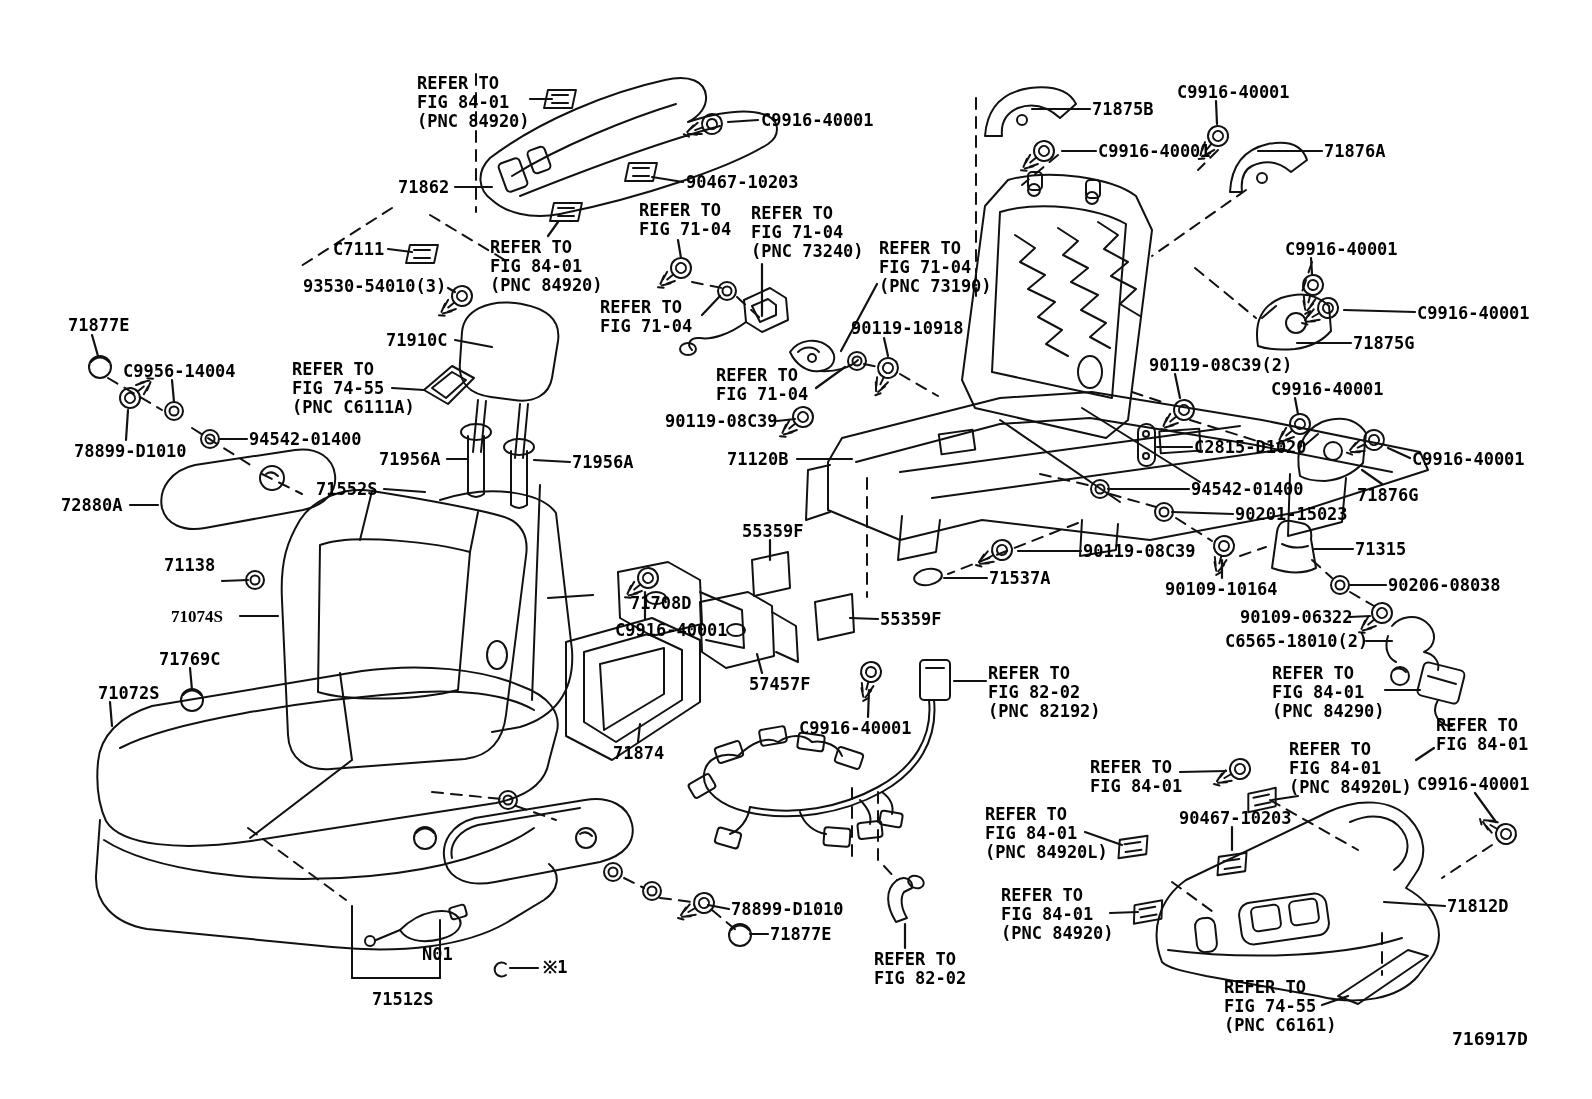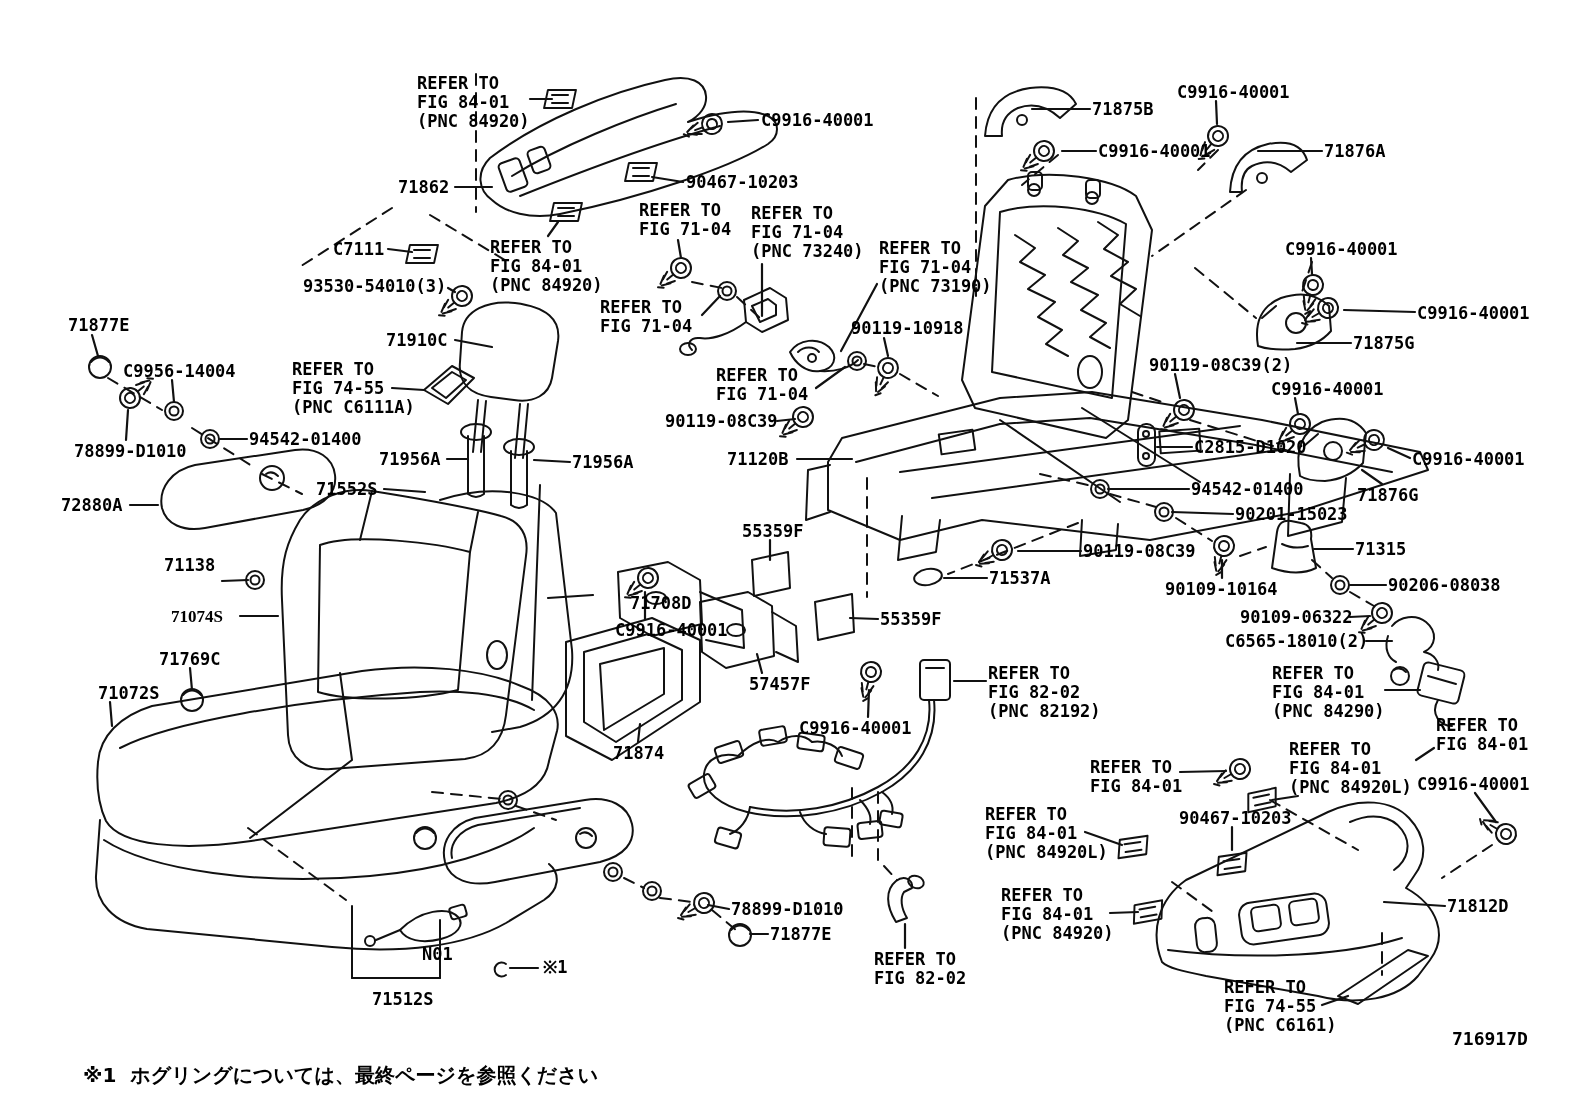--- a/index.html
+++ b/index.html
@@ -520,16 +520,15 @@
 FIG 84-01</div>
       <div class="part-label" style="left: 1447px; top: 897px;">71812D</div>
       <div class="part-label" style="left: 1224px; top: 978px;">REFER TO
 FIG 74-55
 (PNC C6161)</div>
       <div class="part-label" style="left: 422px; top: 945px;">N01</div>
       <div class="part-label" style="left: 543px; top: 958px;">※1</div>
       <div class="part-label" style="left: 372px; top: 990px;">71512S</div>
     </div>
 
-  <div class="note" style="left:83px;top:1062px;">※1  ホグリングについては、最終ページを参照ください</div>
 
   <div class="diagram-id" style="left:1452px;top:1028px;">716917D</div>
 </div>
 
 </body></html>

